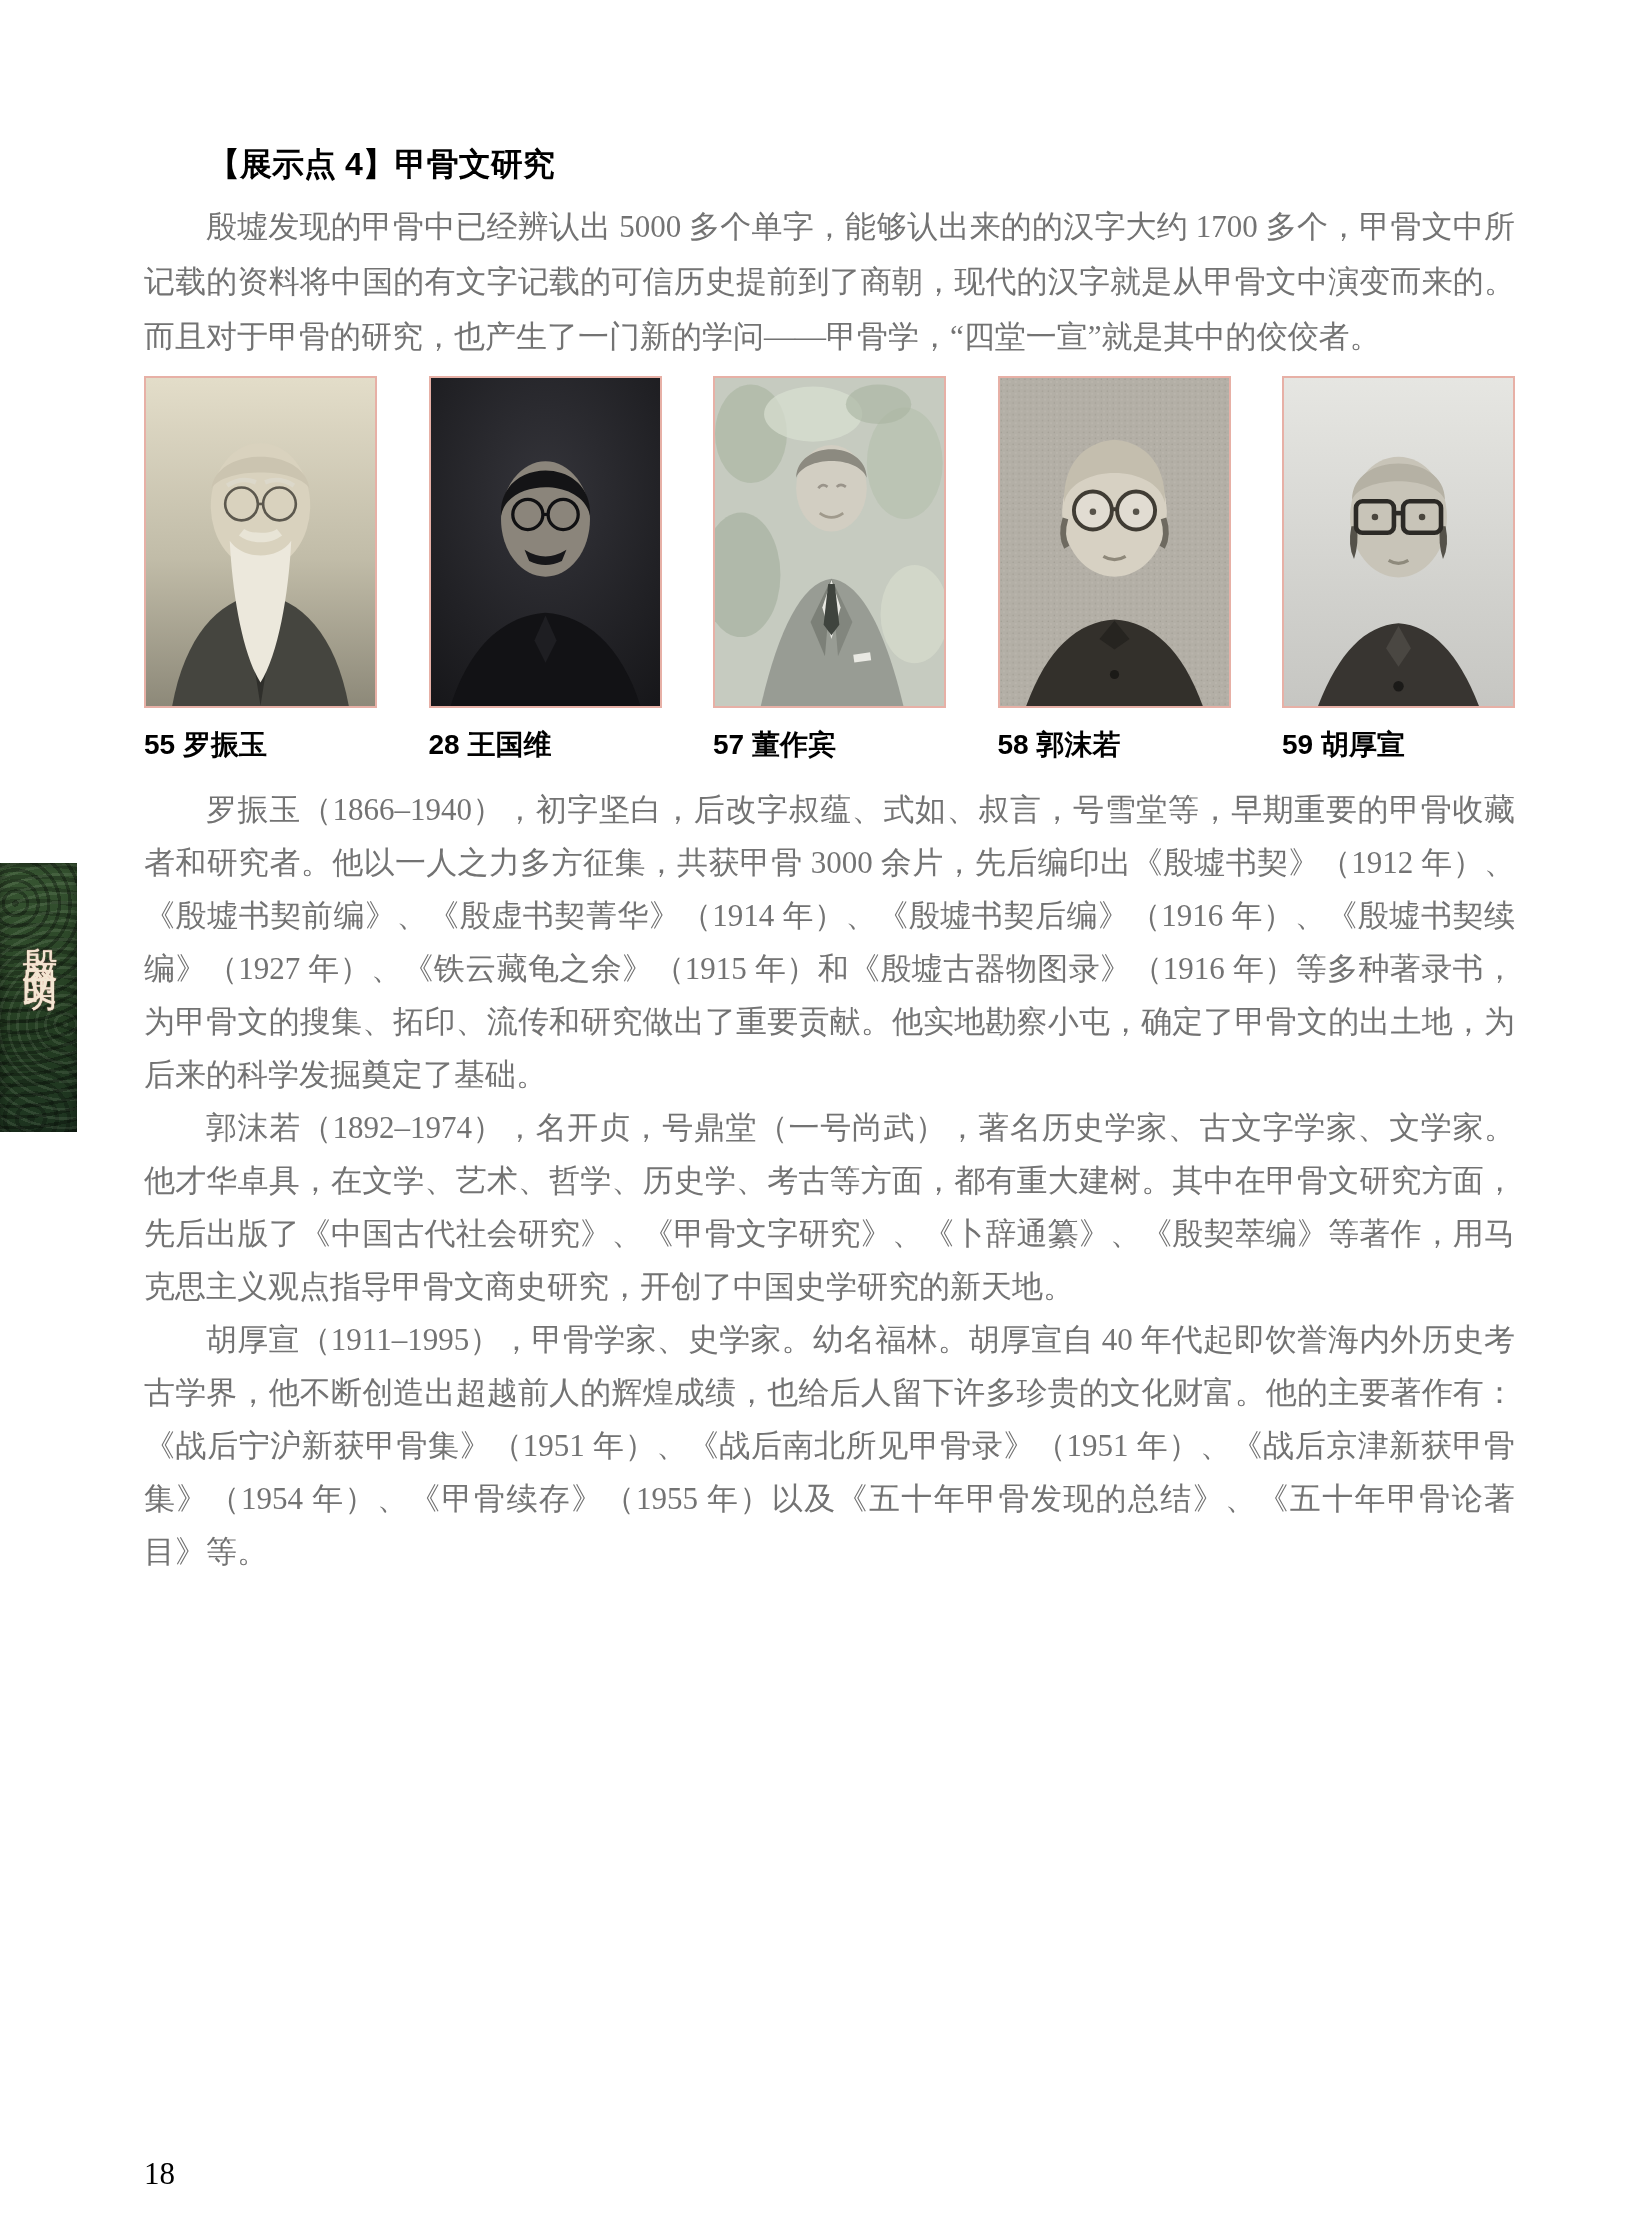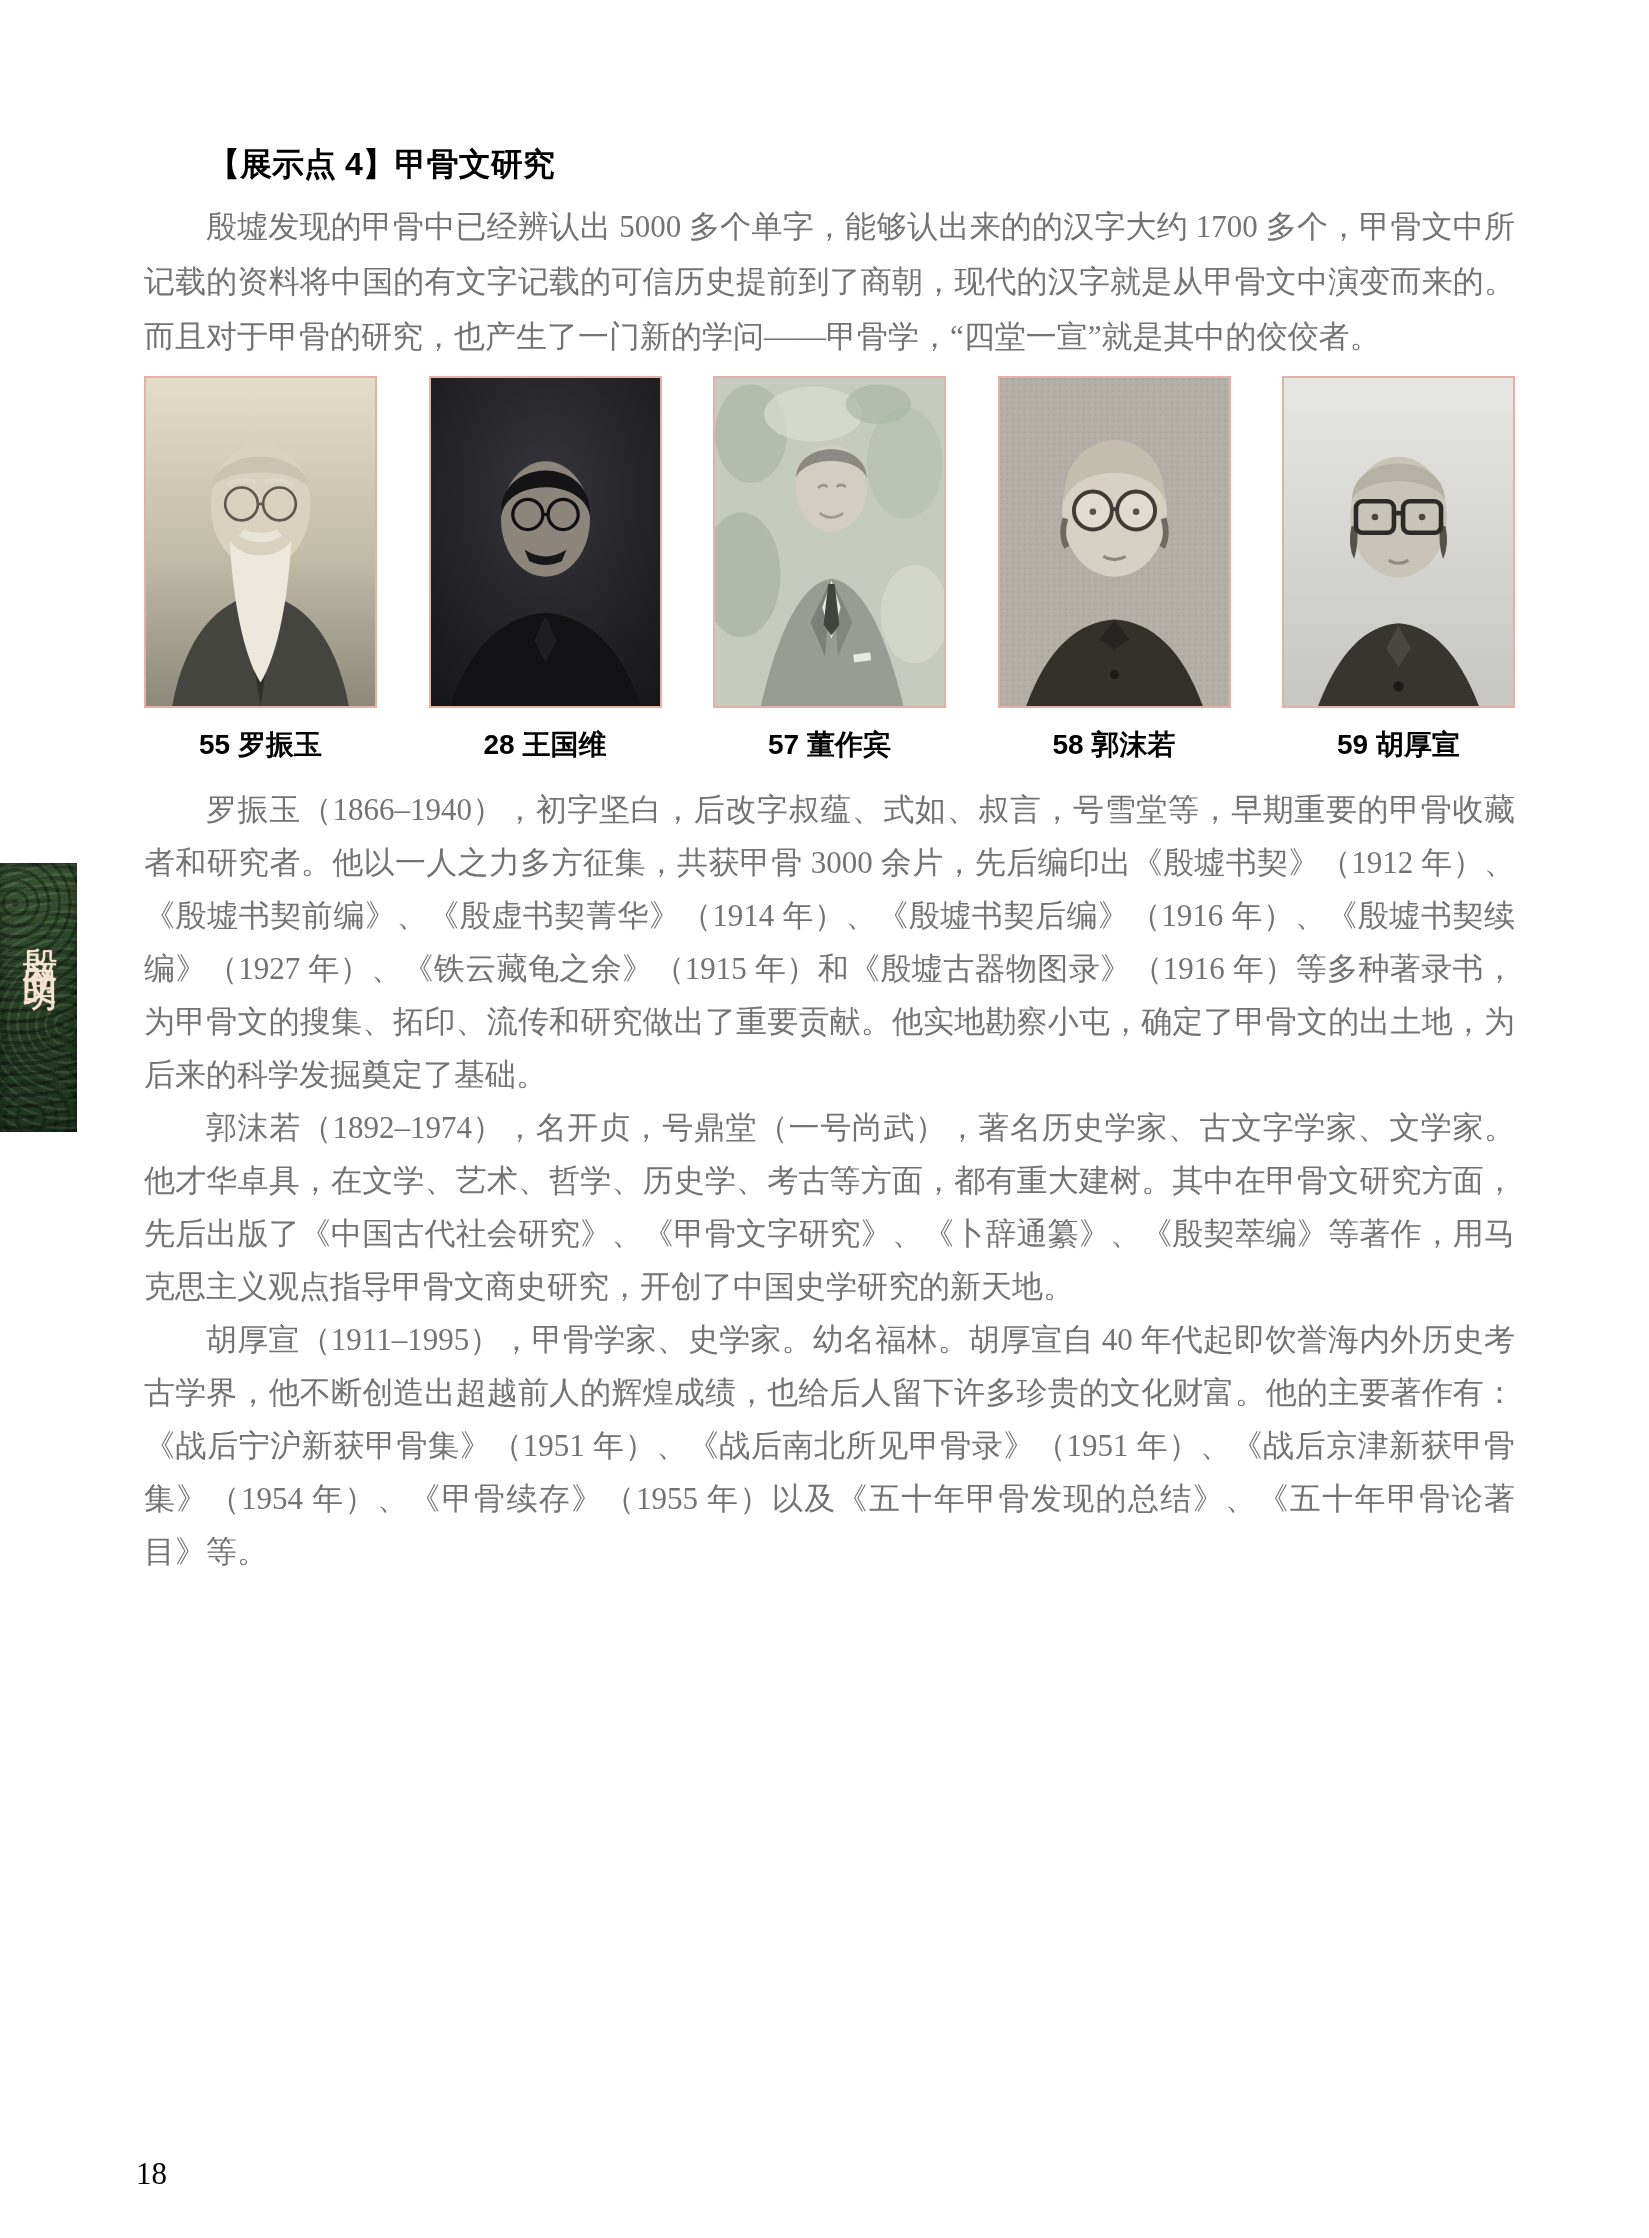--- a/index.html
+++ b/index.html
@@ -77,33 +77,33 @@
   .photo-frame {
     width: 233px;
     height: 332px;
     box-sizing: border-box;
     border: 2px solid #e7b0a6;
     background: #cccccc;
   }
   .photo-frame svg { display: block; width: 100%; height: 100%; }
   .photo-caption {
     margin-top: 18.6px;
-    text-align: center;
+    text-align: left;
     font-family: "Liberation Sans", "DejaVu Sans", sans-serif;
     font-weight: 600;
     font-size: 28px;
     color: #000;
   }
 
   .bios { margin-top: 18.6px; }
   .bios .body-text { line-height: 53px; }
 
   .page-number {
     position: absolute;
-    left: 136px;
+    left: 144px;
     top: 2156px;
     font-size: 31px;
     font-family: "Liberation Serif", "DejaVu Serif", serif;
     color: #000;
   }
 </style>
 </head>
 <body>
 
 <div class="page">

